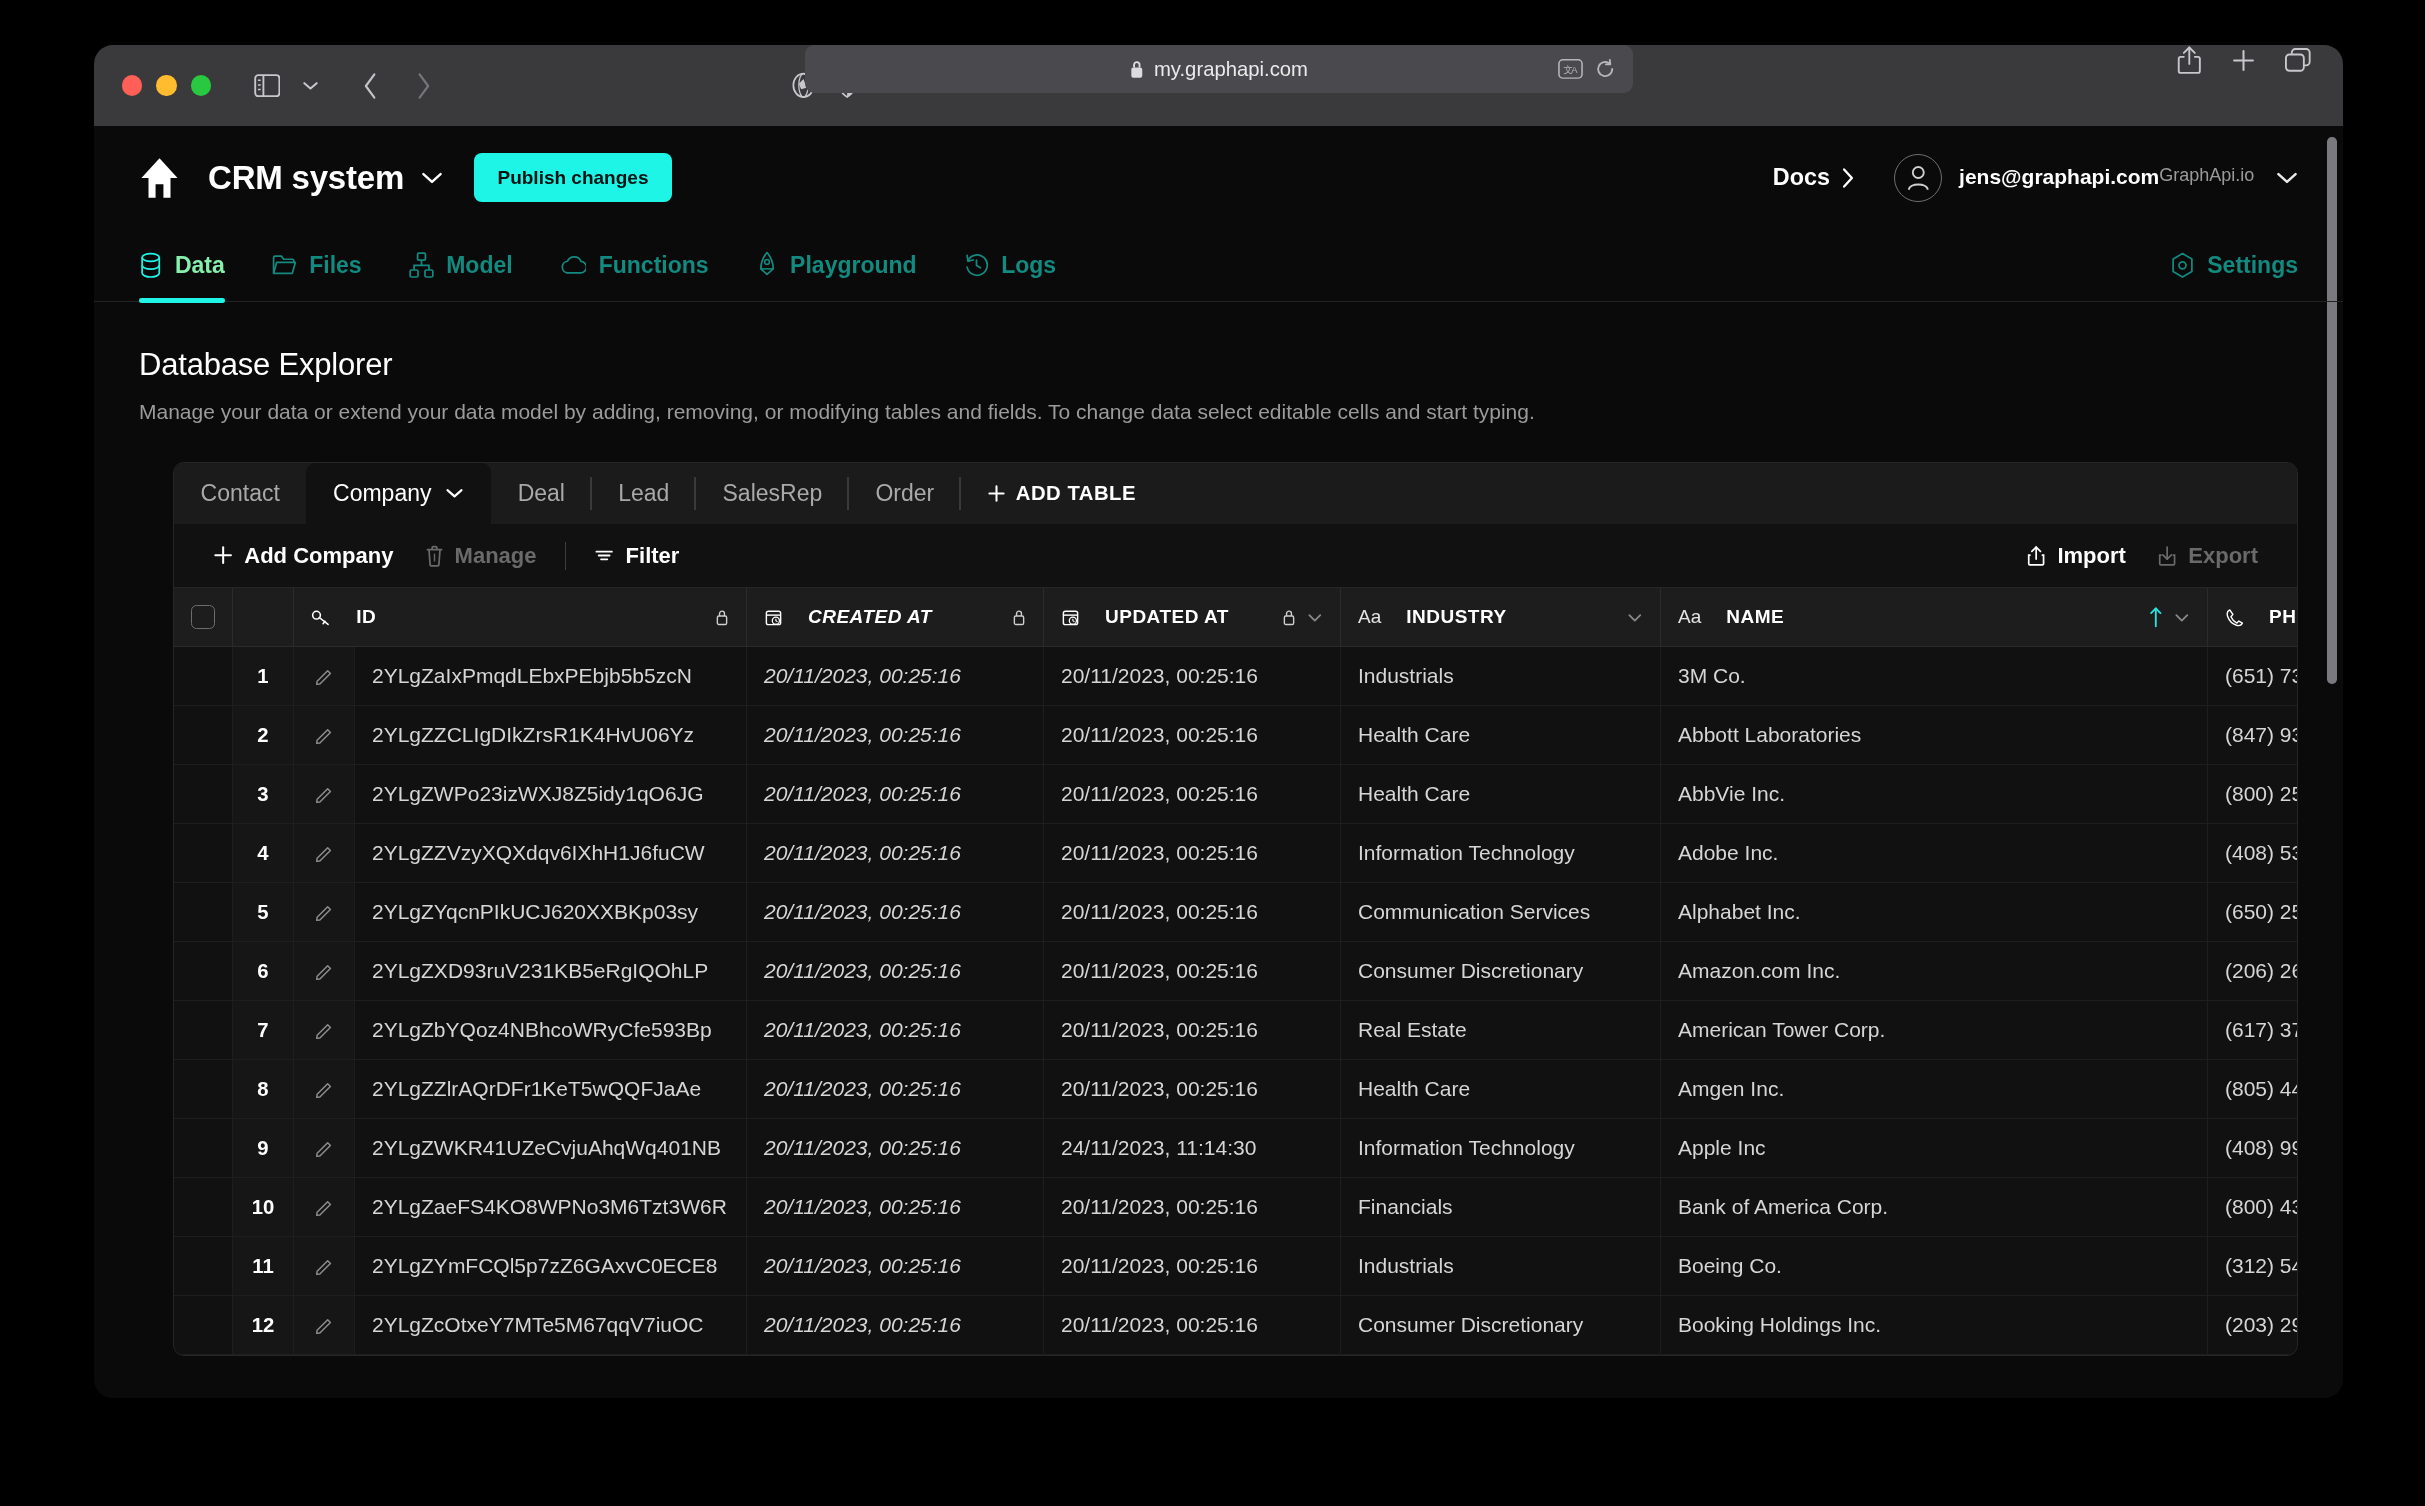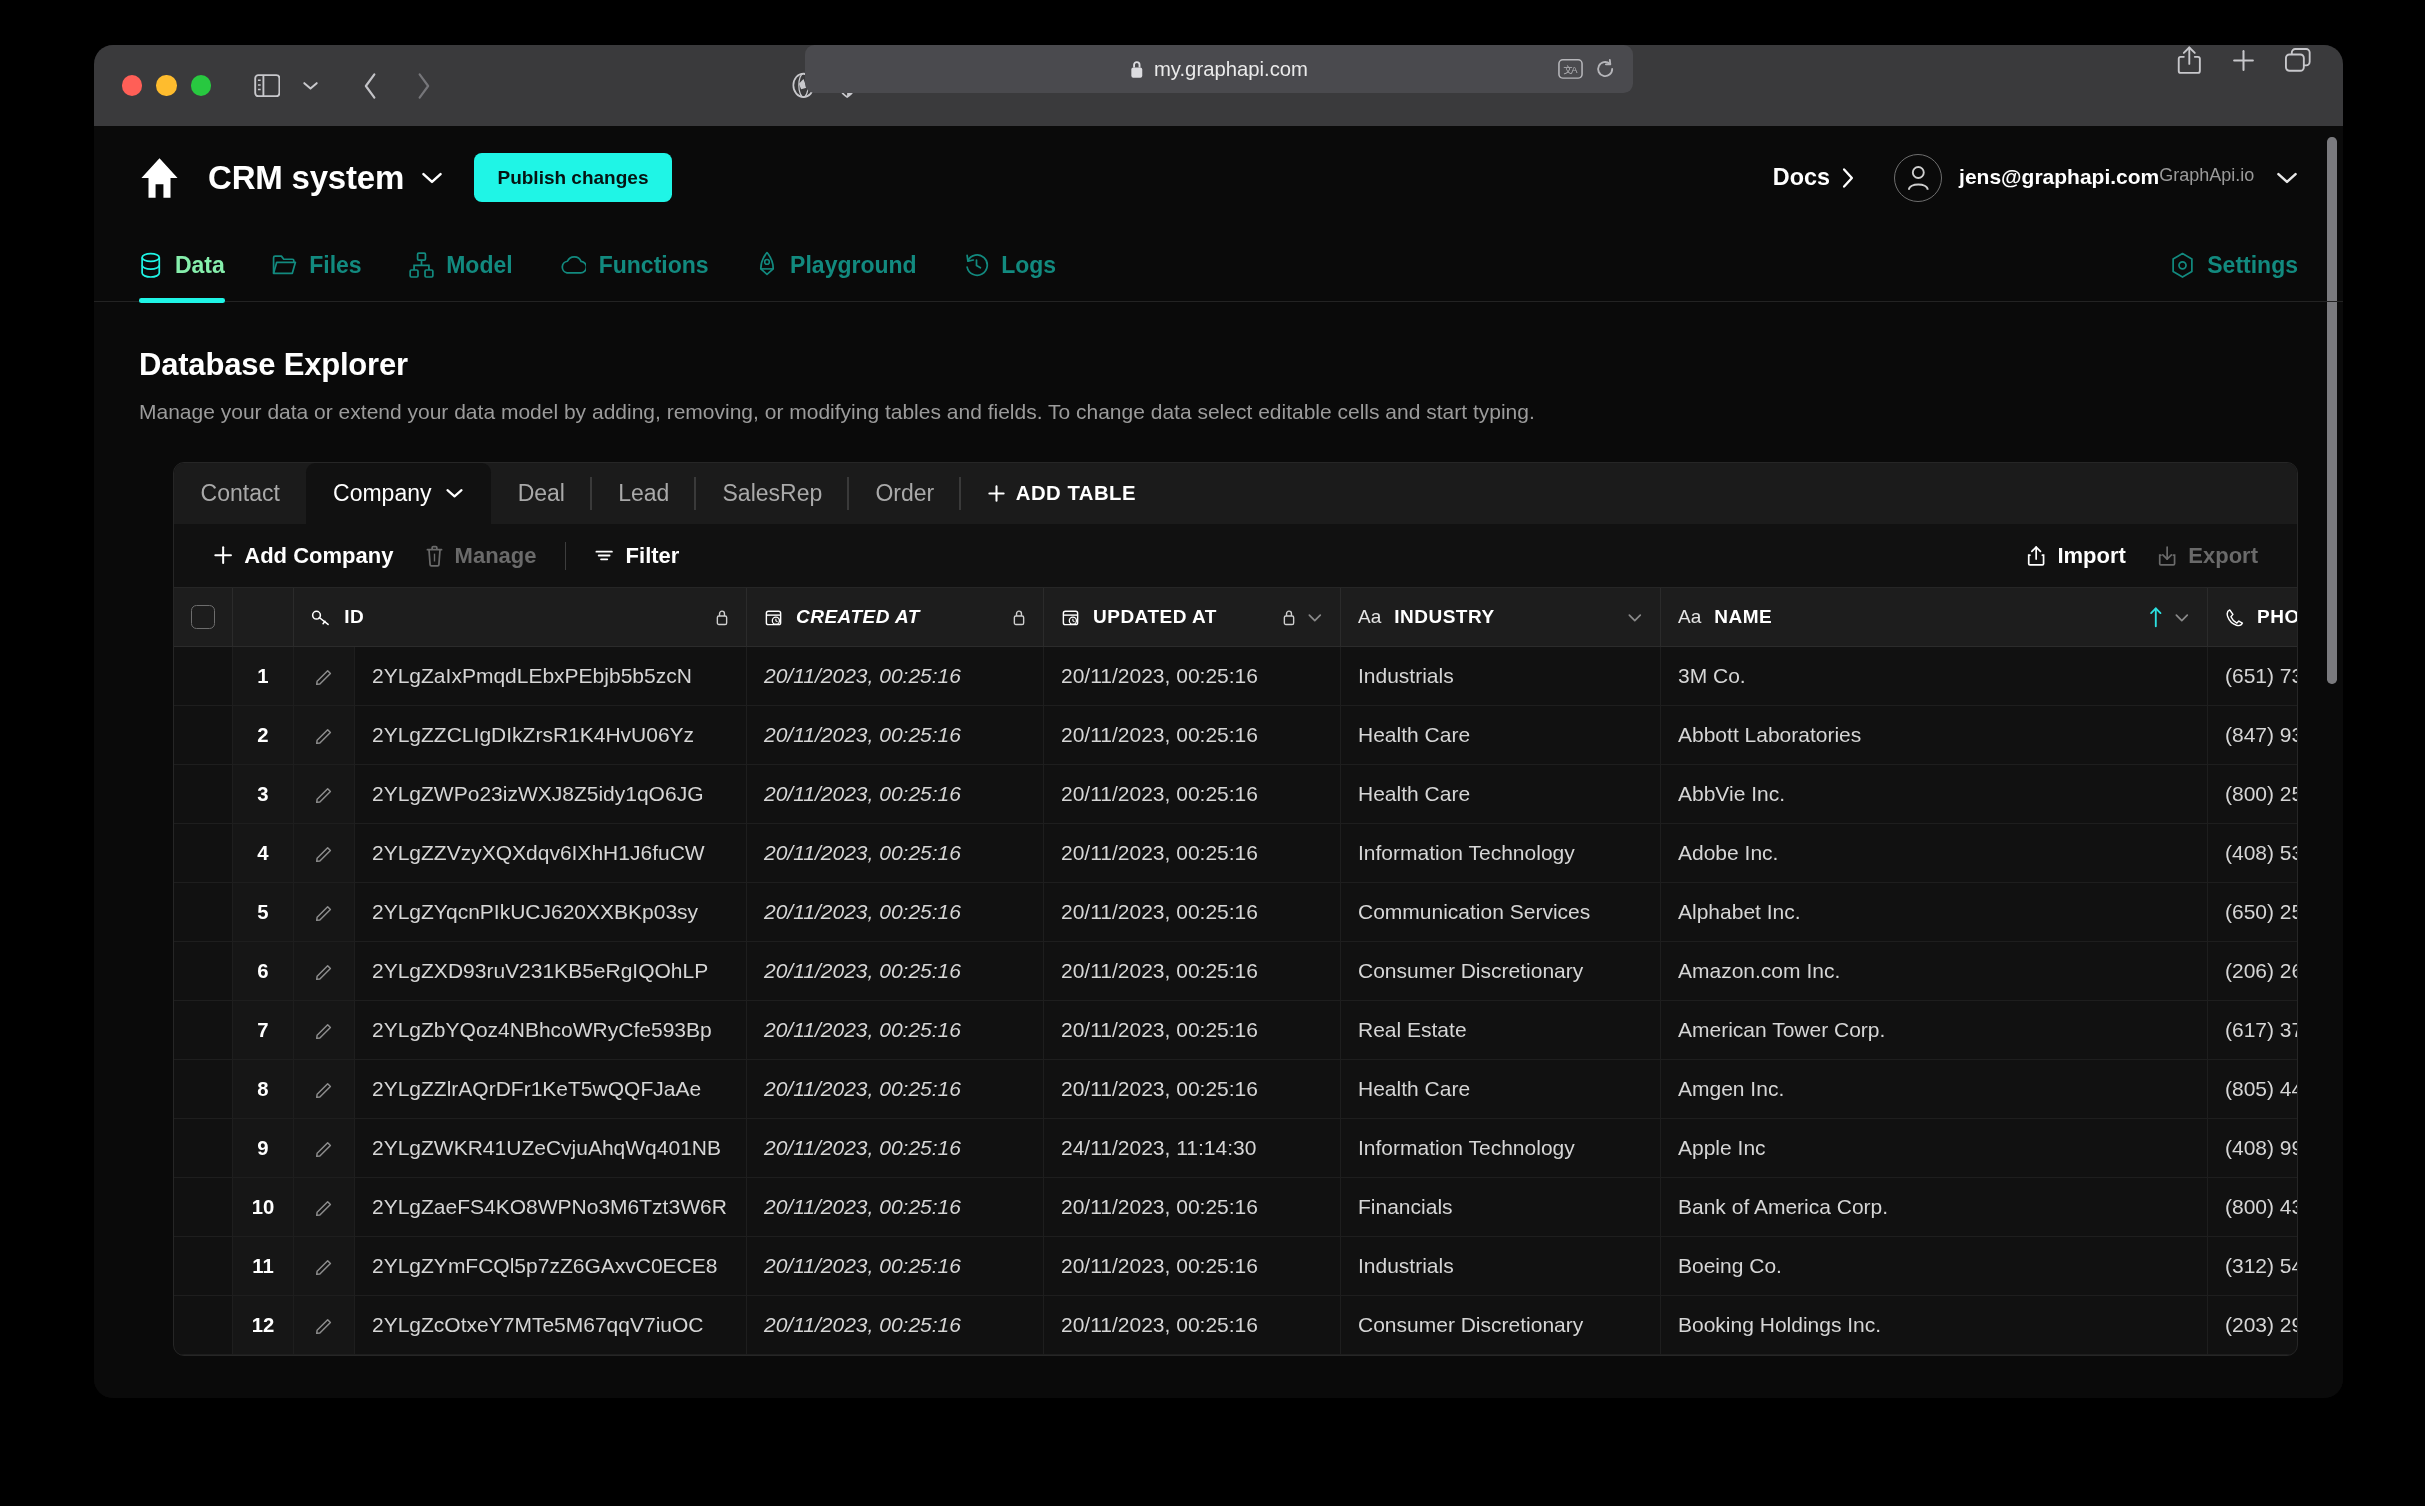--- a/index.html
+++ b/index.html
@@ -144,21 +144,21 @@
   .nav-item.active { color: #86efac; }
   .nav-item.active::after {
     content: ""; position: absolute; left: 0; right: 0; bottom: -1.6px;
     height: 4.7px; background: #1ff5e6; border-radius: 2.3px;
   }
   .nav-settings { margin-left: auto; margin-right: 0; }
 
   
   .page { padding: 45px 45px 0 45px; }
   .page-title {
-    color: #ffffff; font-size: 31px; font-weight: 700;
+    color: #ffffff; font-size: 31px; font-weight: 400;
     letter-spacing: -0.2px;
   }
   .page-sub {
     color: #9b9b9b; font-size: 21px;
     margin-top: 17px;
   }
 
   
   .card {
     margin-top: 38px;
@@ -228,21 +228,21 @@
     display: flex; align-items: center;
     padding: 0 17px;
     border-right: 1.6px solid #1e1e1e;
     color: #d6d6d6; font-size: 21px;
     white-space: nowrap; overflow: hidden;
   }
   .grow.head .gcell {
     color: #ffffff; font-size: 19px; font-weight: 700;
     letter-spacing: 0.5px;
     border-right: 1.6px solid #2b2b2b;
-    gap: 13px;
+    gap: 25px;
   }
   .c-check { width: 59px; justify-content: center; flex: none; }
   .c-num   { width: 61px; justify-content: center; flex: none; color: #ffffff; font-weight: 700; font-size: 20.3px; background: #161616; }
   .grow.head .c-num { background: #1d1d1d; }
   .c-edit  { width: 61px; justify-content: center; flex: none; background: #161616; }
   .c-id      { width: 453px; flex: none; }
   .c-created { width: 297px; flex: none; font-style: italic; }
   .c-updated { width: 297px; flex: none; }
   .c-industry{ width: 320px; flex: none; }
   .c-name    { width: 547px; flex: none; }

